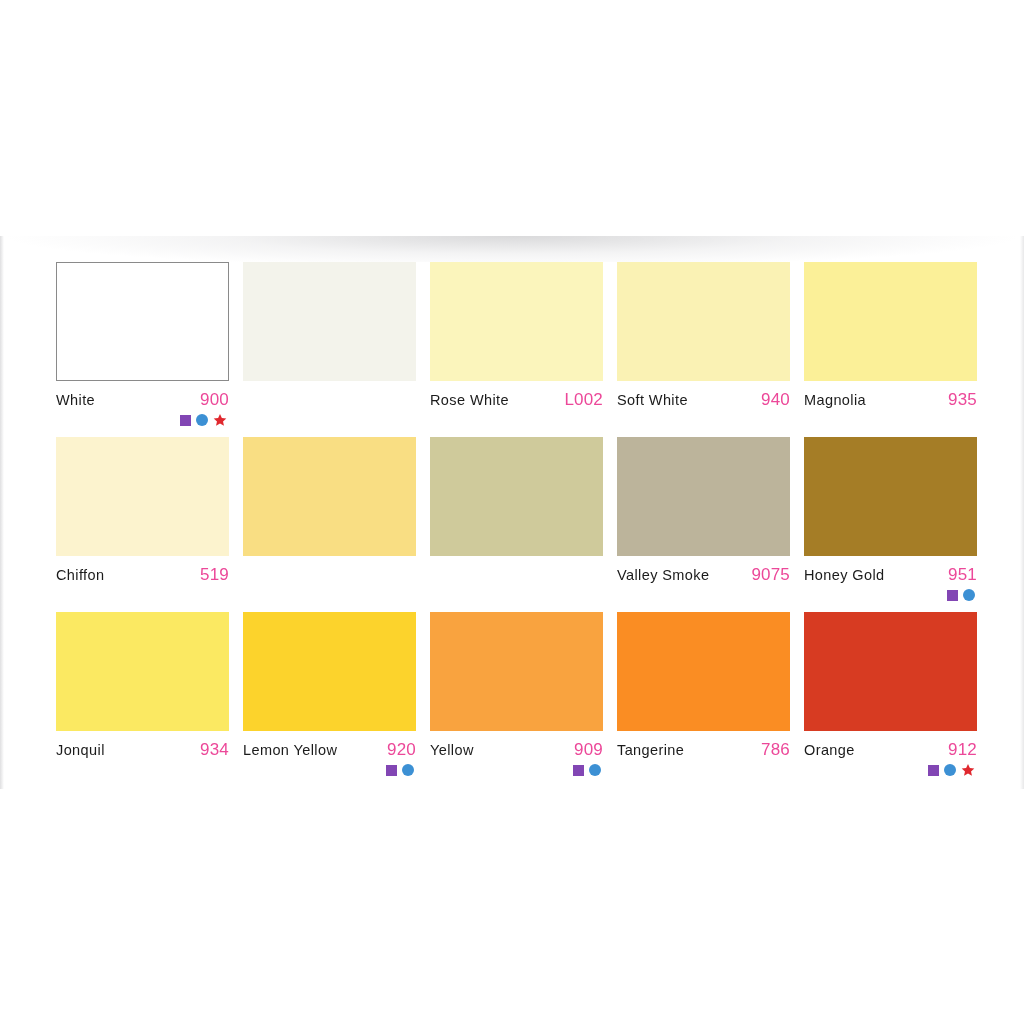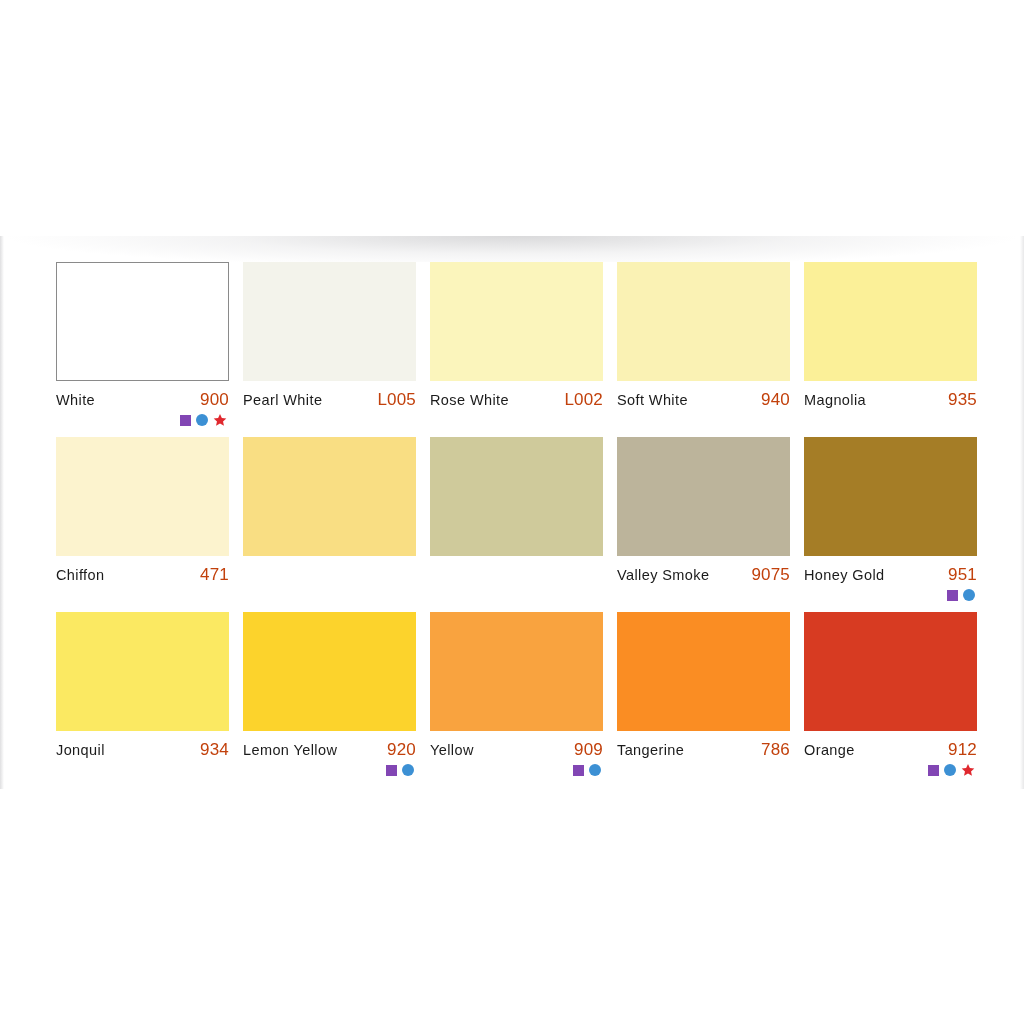--- a/index.html
+++ b/index.html
@@ -88,21 +88,21 @@
     padding-top: 9px;
   }
   .swatch-name {
     font-size: 14.5px;
     color: #1b1b1b;
     letter-spacing: 0.4px;
     white-space: nowrap;
   }
   .swatch-code {
     font-size: 17px;
-    color: #c2410c;
+    color: #ec4899;
     letter-spacing: 0.2px;
     white-space: nowrap;
   }
   .marker-row {
     position: absolute;
     right: 0px;
     top: 150px;
     display: flex;
     align-items: center;
     gap: 5px;
@@ -145,24 +145,20 @@
         <span class="marker marker-circle" style="background: rgb(60, 144, 212);"></span>
         <span class="marker marker-star">
           <svg width="14" height="14" viewBox="0 0 24 24">
             <path d="M12 1.6 L15.2 8.6 L22.8 9.4 L17.2 14.4 L18.8 21.9 L12 18.0 L5.2 21.9 L6.8 14.4 L1.2 9.4 L8.8 8.6 Z" fill="#E0282E"></path>
           </svg>
         </span>
       </div>
     </div>
     <div class="swatch-cell">
       <div class="swatch-chip" style="background: rgb(243, 243, 235);"></div>
-      <div class="swatch-meta">
-        <span class="swatch-name">Pearl White</span>
-        <span class="swatch-code">L005</span>
-      </div>
     </div>
     <div class="swatch-cell">
       <div class="swatch-chip" style="background: rgb(251, 245, 188);"></div>
       <div class="swatch-meta">
         <span class="swatch-name">Rose White</span>
         <span class="swatch-code">L002</span>
       </div>
     </div>
     <div class="swatch-cell">
       <div class="swatch-chip" style="background: rgb(250, 242, 180);"></div>
@@ -175,21 +171,21 @@
       <div class="swatch-chip" style="background: rgb(251, 240, 152);"></div>
       <div class="swatch-meta">
         <span class="swatch-name">Magnolia</span>
         <span class="swatch-code">935</span>
       </div>
     </div>
     <div class="swatch-cell">
       <div class="swatch-chip" style="background: rgb(252, 243, 206);"></div>
       <div class="swatch-meta">
         <span class="swatch-name">Chiffon</span>
-        <span class="swatch-code">471</span>
+        <span class="swatch-code">519</span>
       </div>
     </div>
     <div class="swatch-cell">
       <div class="swatch-chip" style="background: rgb(249, 222, 131);"></div>
     </div>
     <div class="swatch-cell">
       <div class="swatch-chip" style="background: rgb(207, 202, 155);"></div>
     </div>
     <div class="swatch-cell">
       <div class="swatch-chip" style="background: rgb(188, 180, 155);"></div>

